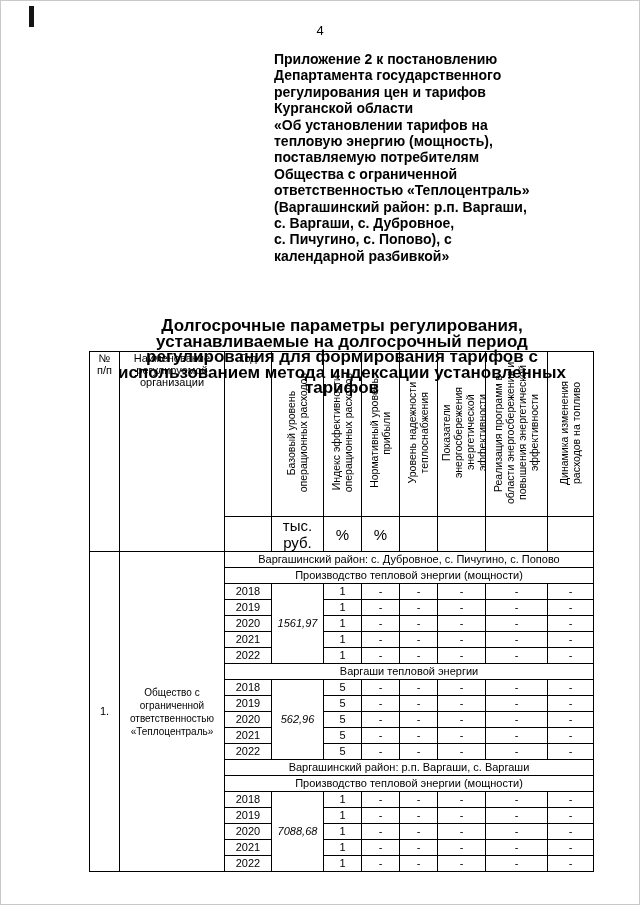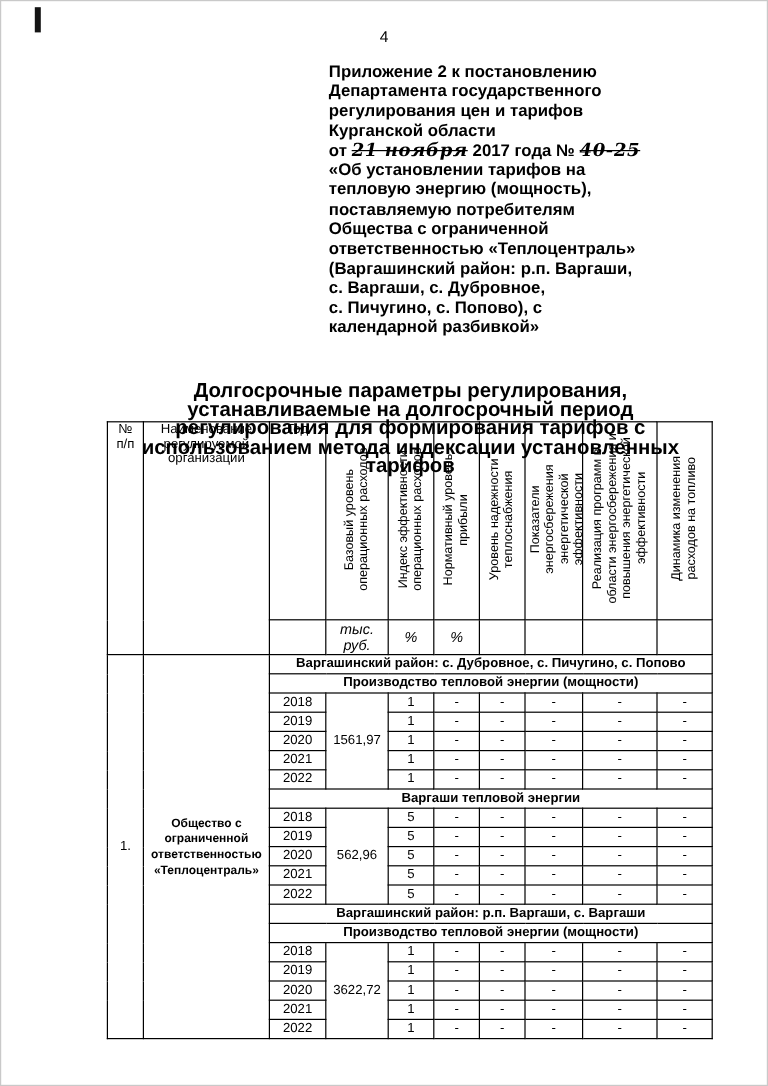--- a/index.html
+++ b/index.html
@@ -77,48 +77,47 @@
   th.vh { vertical-align: middle; padding: 3px 0; }
   .vert {
     display: inline-block;
     writing-mode: vertical-rl;
     transform: rotate(180deg);
     white-space: pre-line;
     font-size: 10.5px;
     line-height: 1.15;
     max-height: 158px;
   }
-  tr.units td { height: 17px; font-size: 12px; font-style: italic; }
+  tr.units td { height: 17px; font-size: 15px; }
   tr.dr td, tr.shdr td { height: 15px; line-height: 13px; }
-  tr.shdr td { font-weight: bold; }
+  tr.shdr td { font-weight: normal; }
   td.numcell { vertical-align: middle; }
   td.orgcell {
     vertical-align: middle;
     font-weight: bold;
     font-size: 10px;
     line-height: 12.5px;
   }
   td.yr { font-weight: bold; }
-  td.base { vertical-align: middle; }
+  td.base { vertical-align: middle; font-style: italic; }
 </style>
 </head>
 <body>
 
 <div class="page">
 
   <div class="scan-mark"></div>
 
   <div class="page-number">4</div>
 
   <div class="appendix">
     <div class="prelines">Приложение 2 к постановлению
 Департамента государственного
 регулирования цен и тарифов
 Курганской области</div>
-    <div class="date-line"><span>от</span><span class="handwritten">21 ноября</span><span>2017 года №</span><span class="handwritten">40-25</span></div>
     <div class="prelines">«Об установлении тарифов на
 тепловую энергию (мощность),
 поставляемую потребителям
 Общества с ограниченной
 ответственностью «Теплоцентраль»
 (Варгашинский район: р.п. Варгаши,
 с. Варгаши, с. Дубровное,
 с. Пичугино, с. Попово), с
 календарной разбивкой»</div>
   </div>
@@ -291,21 +290,21 @@
 
       <tr class="shdr">
         <td colspan="8">Варгашинский район: р.п. Варгаши, с. Варгаши</td>
       </tr>
       <tr class="shdr">
         <td colspan="8">Производство тепловой энергии (мощности)</td>
       </tr>
 
       <tr class="dr">
         <td class="yr">2018</td>
-        <td class="base" rowspan="5">3622,72</td>
+        <td class="base" rowspan="5">7088,68</td>
         <td>1</td>
         <td>-</td>
         <td>-</td>
         <td>-</td>
         <td>-</td>
         <td>-</td>
       </tr>
       <tr class="dr">
         <td class="yr">2019</td>
         <td>1</td>

